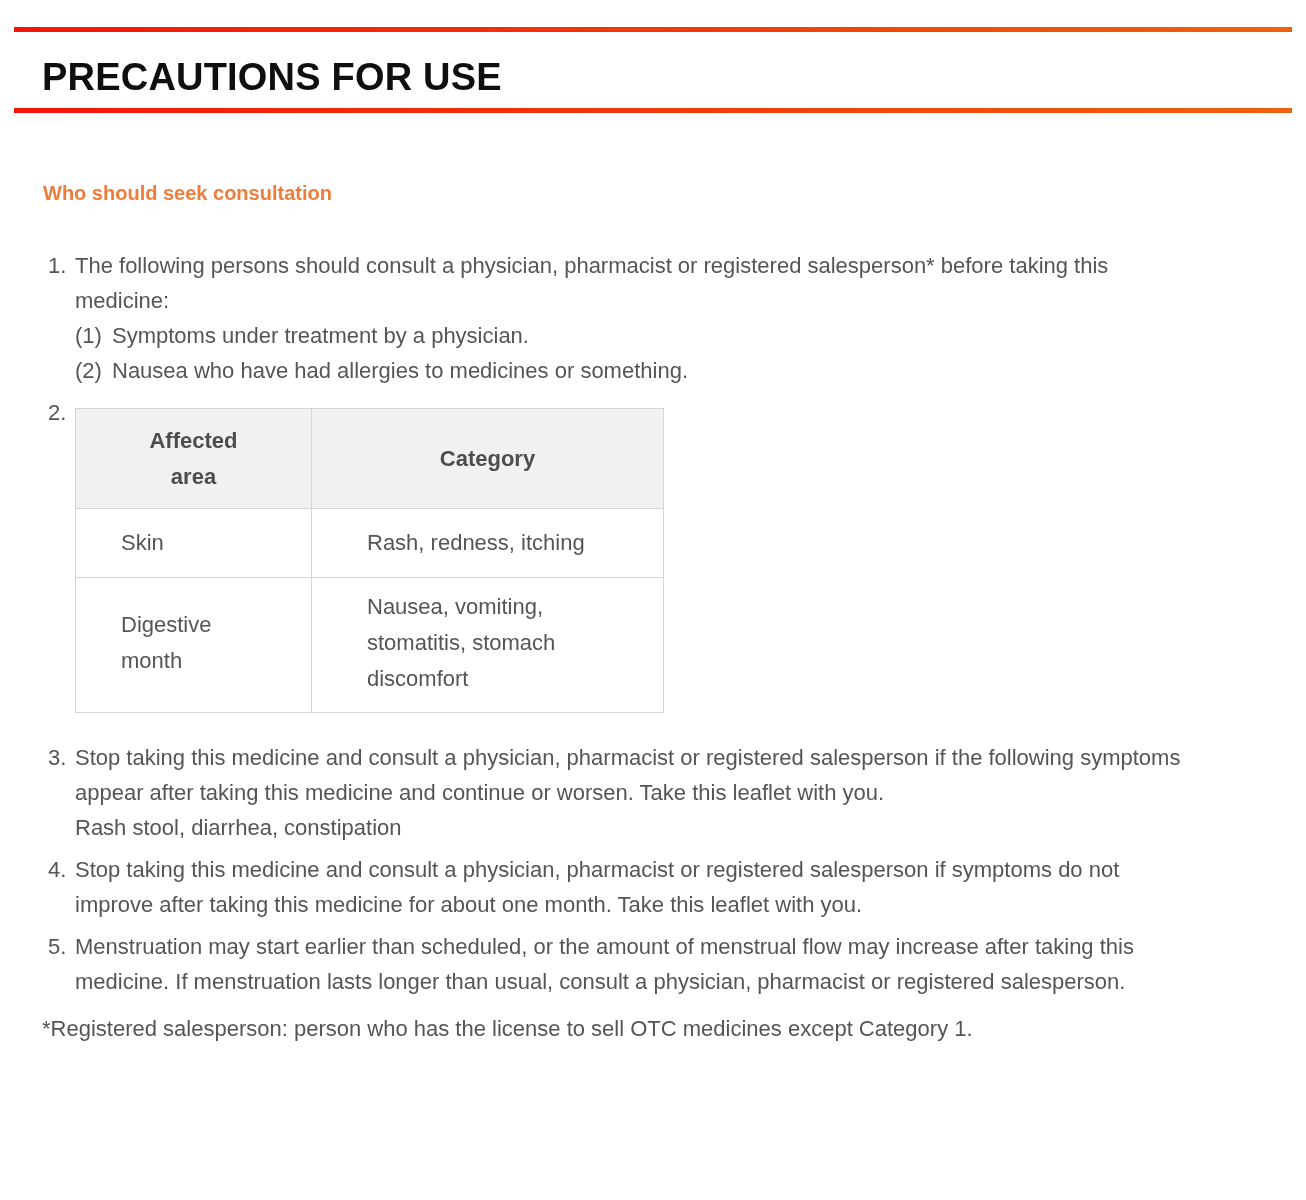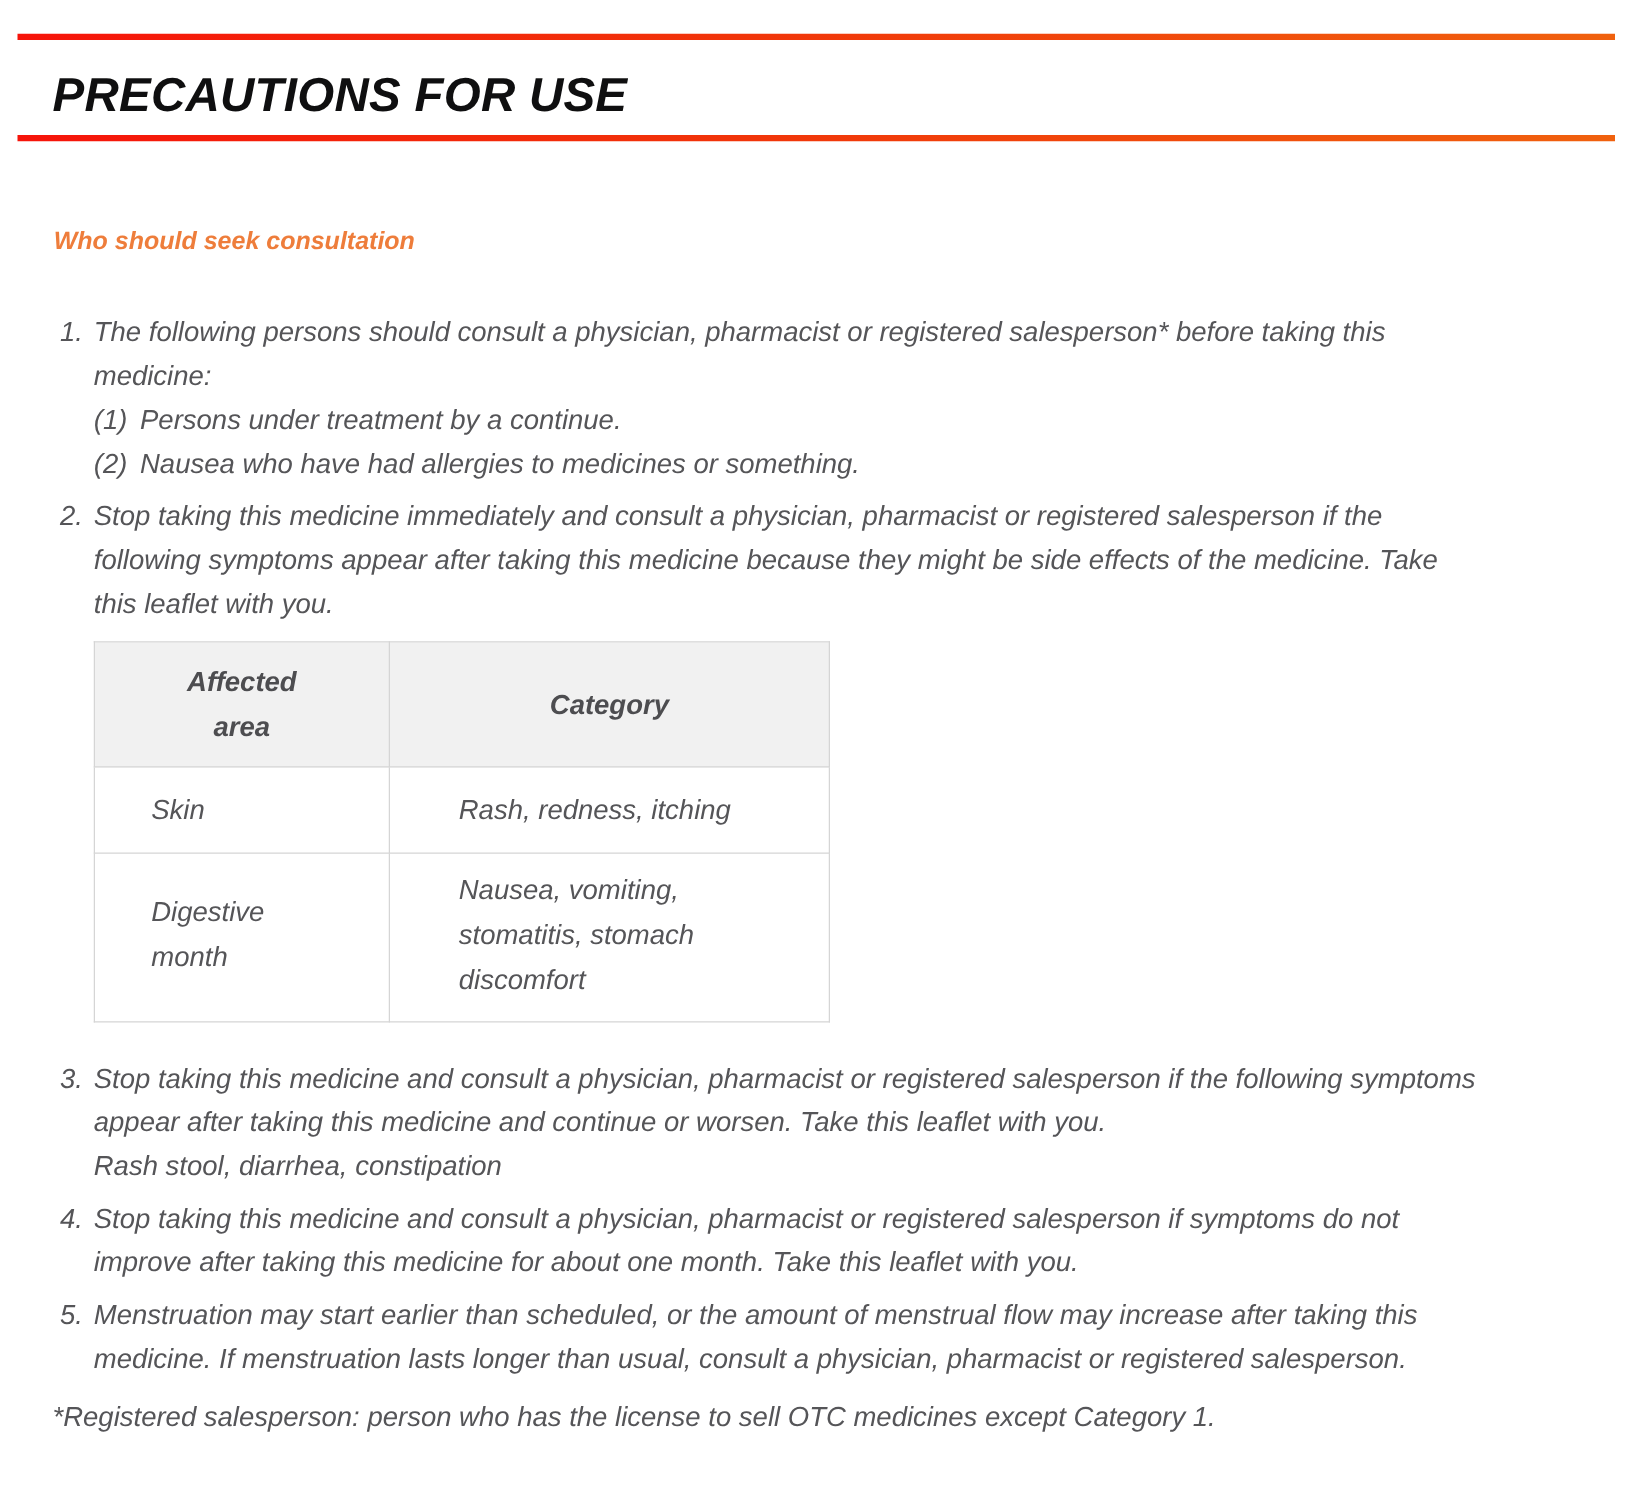--- a/index.html
+++ b/index.html
@@ -3,21 +3,21 @@
 <meta charset="utf-8">
 <style>
   * { box-sizing: border-box; }
   html, body { margin: 0; padding: 0; }
   body {
     width: 1306px; height: 1200px; overflow: hidden;
     background: #ffffff;
     font-family: "Liberation Sans", "DejaVu Sans", sans-serif;
     color: #555558;
   }
-  .page { margin: 0 14px; font-style: italic; }
+  .page { margin: 0 14px; }
 
   .rule {
     height: 5px;
     background: linear-gradient(90deg, #f6140a 0%, #f13409 45%, #f0610e 100%);
   }
   .rule-top { margin-top: 27px; }
   .rule-under-title { margin-top: 9px; }
 
   .doc-title {
     margin: 23px 28px 0 28px;
@@ -81,33 +81,32 @@
   <div class="content">
 
     <div class="num-list">
 
       <div class="li">
         <span class="li-num">1.</span>
         <div class="li-body">
           <div>The following persons should consult a physician, pharmacist or registered salesperson* before taking this medicine:</div>
           <div class="sub-item">
             <span class="sub-num">(1)</span>
-            <span class="sub-text">Persons under treatment by a continue.</span>
+            <span class="sub-text">Symptoms under treatment by a physician.</span>
           </div>
           <div class="sub-item">
             <span class="sub-num">(2)</span>
             <span class="sub-text">Nausea who have had allergies to medicines or something.</span>
           </div>
         </div>
       </div>
 
       <div class="li">
         <span class="li-num">2.</span>
         <div class="li-body">
-          <div>Stop taking this medicine immediately and consult a physician, pharmacist or registered salesperson if the following symptoms appear after taking this medicine because they might be side effects of the medicine. Take this leaflet with you.</div>
 
           <table class="symptom-table">
             <colgroup>
                 <col class="c1">
                 <col class="c2">
               </colgroup>
             <tbody>
               <tr>
                 <th>Affected area</th>
                 <th>Category</th>

